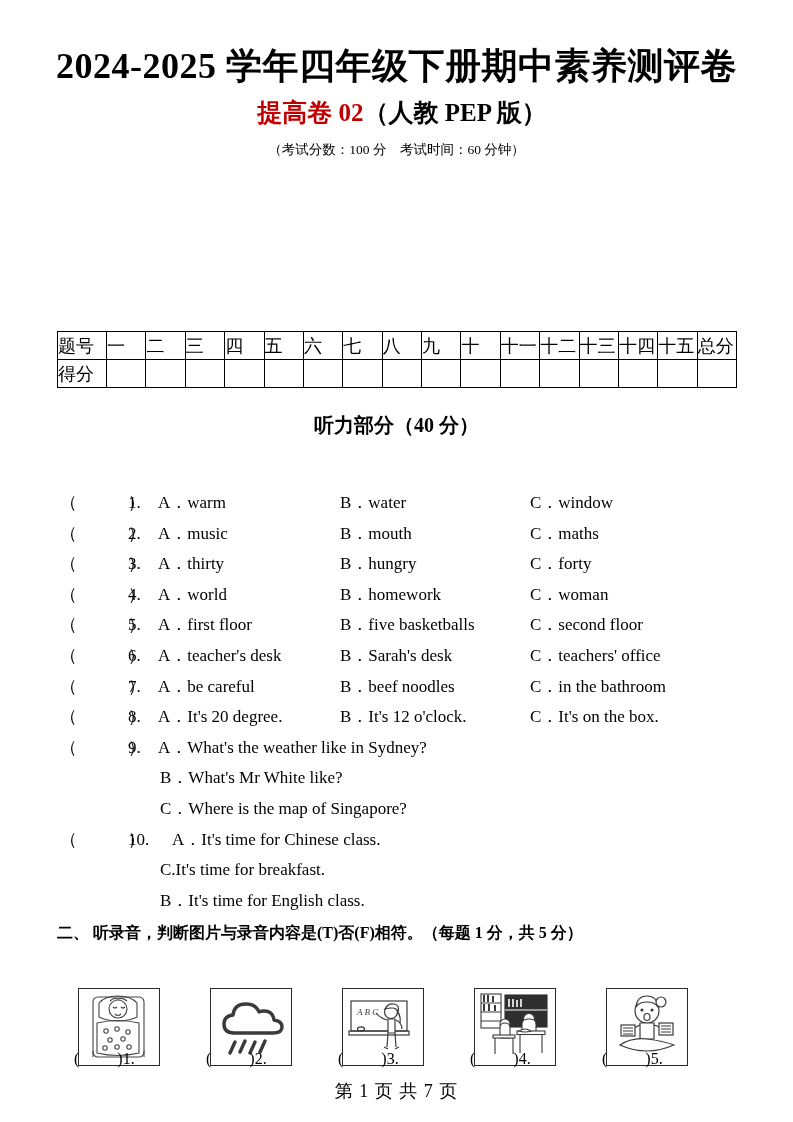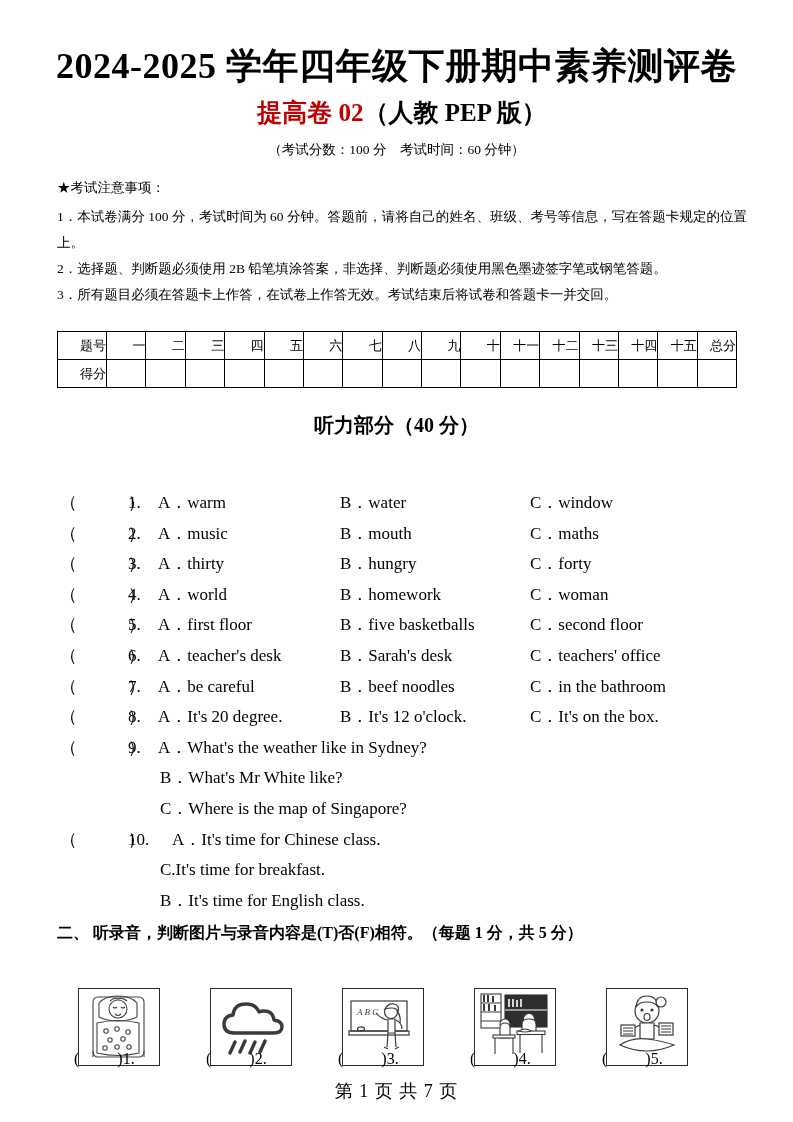--- a/index.html
+++ b/index.html
@@ -81,23 +81,23 @@
     width: 680px;
   }
   table.score-table {
     border-collapse: collapse;
     width: 680px;
     table-layout: fixed;
   }
   table.score-table td {
     border: 1px solid #000000;
     height: 27px;
-    text-align: right;
+    text-align: left;
     vertical-align: middle;
-    font-size: 13px;
+    font-size: 18px;
     padding: 0;
     margin-top: 24px;
   }
   table.score-table td.lead {
     width: 48px;
   }
 
   
   .part-heading {
     position: absolute;
@@ -222,26 +222,20 @@
 <div class="page">
 
   <div class="title-main">2024-2025 学年四年级下册期中素养测评卷</div>
 
   <div class="title-sub">
     <span class="red">提高卷 02</span><span class="black">（人教 PEP 版）</span>
   </div>
 
   <div class="exam-meta">（考试分数：100 分　考试时间：60 分钟）</div>
 
-  <div class="notice">
-    <p class="notice-head">★考试注意事项：</p>
-    <p class="notice-item">1．本试卷满分 100 分，考试时间为 60 分钟。答题前，请将自己的姓名、班级、考号等信息，写在答题卡规定的位置上。</p>
-    <p class="notice-item">2．选择题、判断题必须使用 2B 铅笔填涂答案，非选择、判断题必须使用黑色墨迹签字笔或钢笔答题。</p>
-    <p class="notice-item">3．所有题目必须在答题卡上作答，在试卷上作答无效。考试结束后将试卷和答题卡一并交回。</p>
-  </div>
 
   <div class="score-table-wrap">
     <table class="score-table">
       <tbody>
         <tr>
           <td class="lead">题号</td>
           <td>一</td>
           <td>二</td>
           <td>三</td>
           <td>四</td>

